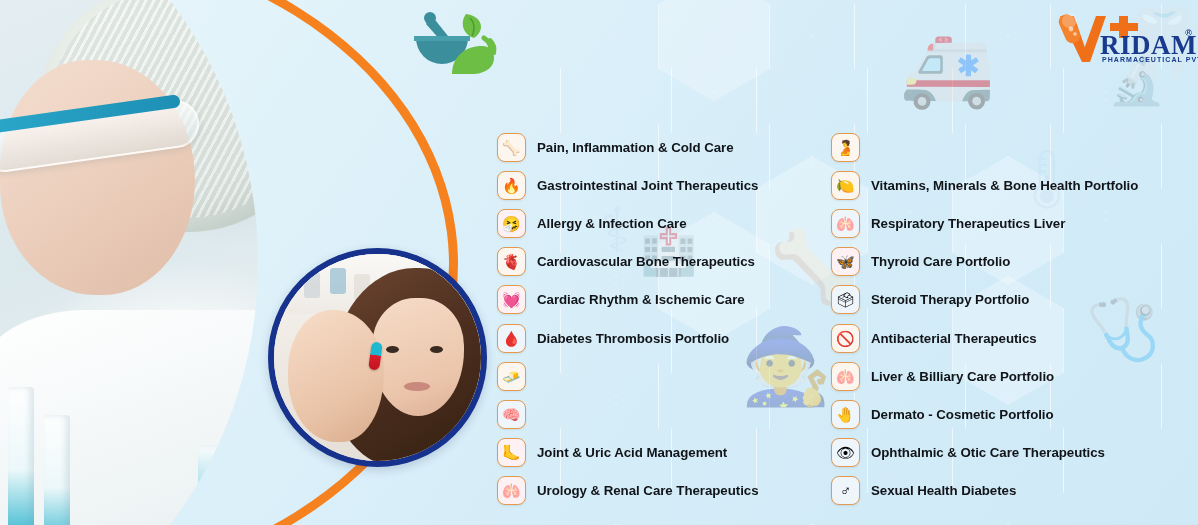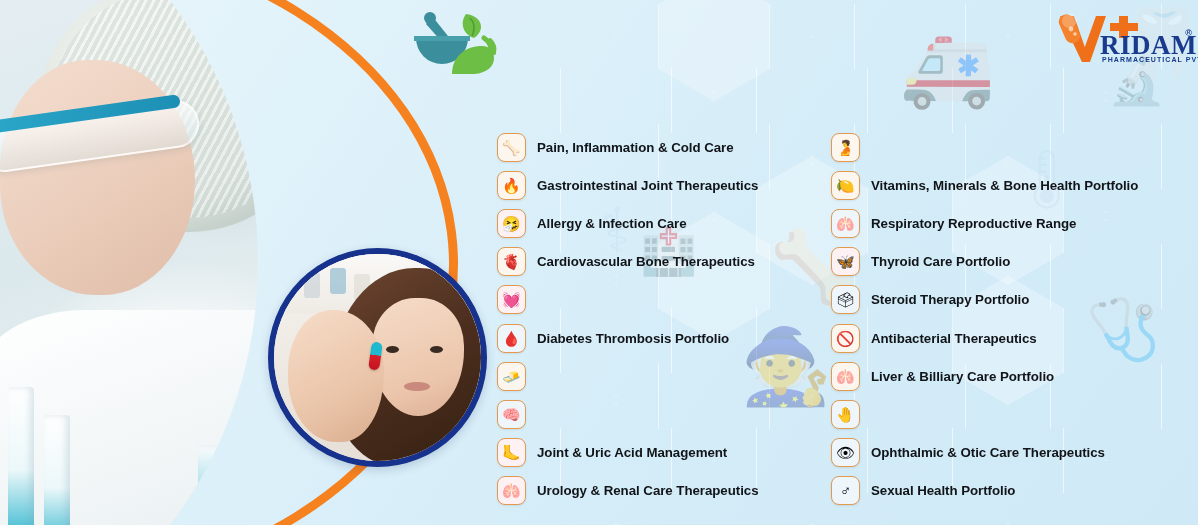--- a/index.html
+++ b/index.html
@@ -418,20 +418,21 @@
         <div class="item">
           <div class="ico-box tint-warm">
             <span class="ico-glyph">🫀</span>
           </div>
           <span class="item-label">Cardiovascular Bone Therapeutics</span>
         </div>
         <div class="item">
           <div class="ico-box tint-pink">
             <span class="ico-glyph">💓</span>
           </div>
+          <span class="item-label">Cardiac Rhythm &amp; Ischemic Care</span>
         </div>
         <div class="item">
           <div class="ico-box tint-blue">
             <span class="ico-glyph">🩸</span>
           </div>
           <span class="item-label">Diabetes Thrombosis Portfolio</span>
         </div>
         <div class="item">
           <div class="ico-box tint-warm">
             <span class="ico-glyph">🧈</span>
@@ -464,21 +465,21 @@
         <div class="item">
           <div class="ico-box tint-warm">
             <span class="ico-glyph">🍋</span>
           </div>
           <span class="item-label">Vitamins, Minerals &amp; Bone Health Portfolio</span>
         </div>
         <div class="item">
           <div class="ico-box tint-blue">
             <span class="ico-glyph">🫁</span>
           </div>
-          <span class="item-label">Respiratory Reproductive Range</span>
+          <span class="item-label">Respiratory Therapeutics Liver</span>
         </div>
         <div class="item">
           <div class="ico-box tint-pink">
             <span class="ico-glyph">🦋</span>
           </div>
           <span class="item-label">Thyroid Care Portfolio</span>
         </div>
         <div class="item">
           <div class="ico-box tint-blue">
             <span class="ico-glyph">🗳</span>
@@ -494,29 +495,30 @@
         <div class="item">
           <div class="ico-box tint-warm">
             <span class="ico-glyph">🫁</span>
           </div>
           <span class="item-label">Liver &amp; Billiary Care Portfolio</span>
         </div>
         <div class="item">
           <div class="ico-box tint-blue">
             <span class="ico-glyph">🤚</span>
           </div>
+          <span class="item-label">Dermato - Cosmetic Portfolio</span>
         </div>
         <div class="item">
           <div class="ico-box tint-blue">
             <span class="ico-glyph">👁</span>
           </div>
           <span class="item-label">Ophthalmic &amp; Otic Care Therapeutics</span>
         </div>
         <div class="item">
           <div class="ico-box tint-blue">
             <span class="ico-glyph">♂</span>
           </div>
-          <span class="item-label">Sexual Health Portfolio</span>
+          <span class="item-label">Sexual Health Diabetes</span>
         </div>
       </div>
   </div>
 
 </div>
 
 </body></html>

